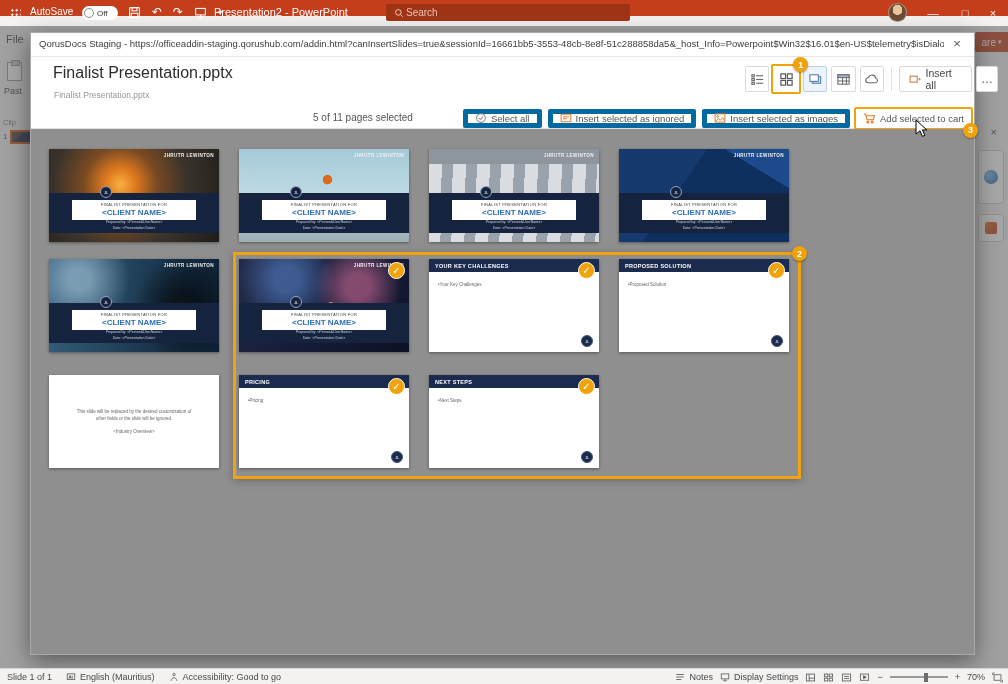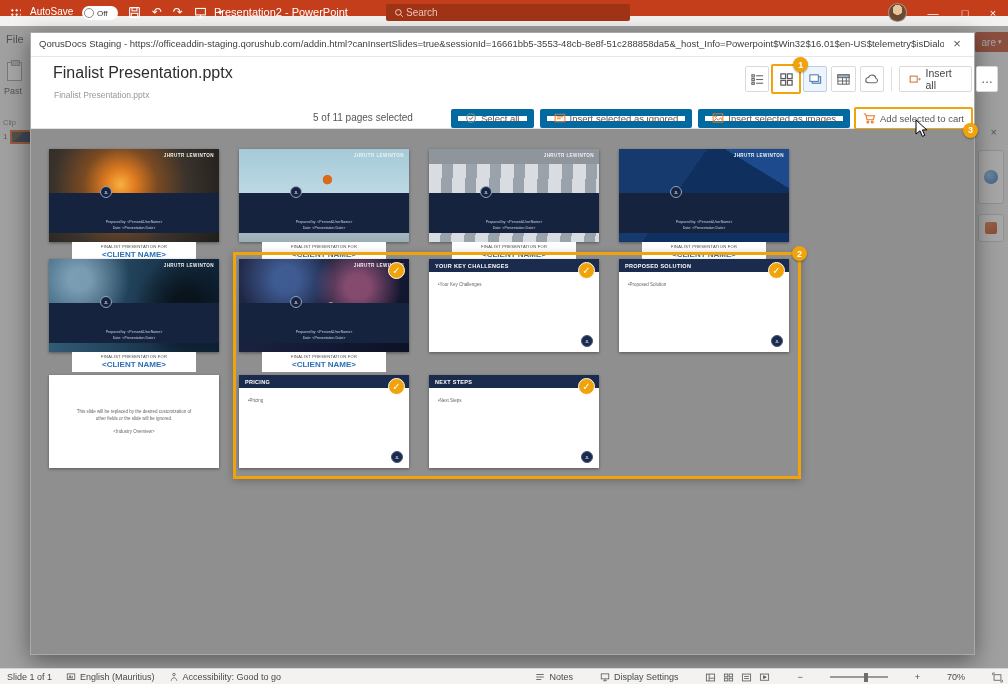--- a/index.html
+++ b/index.html
@@ -66,33 +66,33 @@
     display:flex; align-items:center; justify-content:center; }
   .hl-wrap { position:relative; border:2px solid #F0A30A; margin:-2px; border-radius:2px; }
   .badge { position:absolute; width:15px; height:15px; border-radius:50%; background:#F0A30A; color:#fff; font-size:9px; font-weight:bold;
     display:flex; align-items:center; justify-content:center; box-shadow:0 1px 2px rgba(0,0,0,.35); z-index:60; }
   .badge.tr { top:-9px; right:-9px; }
   .badge.br { bottom:-10px; right:-7px; }
 
   .dlg-toolbar { position:absolute; left:0; top:74px; right:0; height:22px; background:#fff; border-bottom:1px solid #e2e2e2; }
   .sel-status { position:absolute; left:282px; top:5px; font-size:10px; color:#555; }
   .tb-actions { position:absolute; right:3px; top:1px; display:flex; align-items:center; gap:6px; height:20px; }
-  .act-btn { height:19px; border:7px solid #0369a1; background:#fff; border-radius:2px; display:flex; align-items:center; gap:4px;
+  .act-btn { height:19px; border:5px solid #0369a1; background:#fff; border-radius:2px; display:flex; align-items:center; gap:4px;
     padding:0 7px; font-size:9.5px; color:#555; white-space:nowrap; }
 
   .gallery { position:absolute; left:0; top:96px; right:0; bottom:0; background:#8f8f8f; overflow:hidden; }
 
   
   .thumb { position:absolute; width:170px; height:93px; background:#fff; box-shadow:0 1px 3px rgba(0,0,0,.4); }
   .cover { position:absolute; inset:0; }
   .brand { position:absolute; top:4px; right:5px; font-size:4.6px; letter-spacing:.4px; color:#f0f0f0; font-weight:bold; }
   .band { position:absolute; left:0; bottom:9px; width:100%; height:40px; background:#16233E; }
   .logo-dot { position:absolute; top:-7px; left:calc(50% - 34px); width:12px; height:12px; border-radius:50%; background:#16233E;
     border:1px solid #8fa3c4; color:#fff; font-size:4px; display:flex; align-items:center; justify-content:center; }
-  .tbox { position:absolute; top:7px; left:50%; transform:translateX(-50%); width:124px; background:#fff; text-align:center; padding:2px 0 3px;margin-top:42px; }
+  .tbox { position:absolute; top:7px; left:50%; transform:translateX(-50%); width:124px; background:#fff; text-align:center; padding:2px 0 3px; }
   .tbox .t1 { font-size:4px; color:#444; letter-spacing:.3px; }
   .tbox .t2 { font-size:8px; font-weight:bold; color:#2E6FB5; margin-top:1px; }
   .bandsub { position:absolute; bottom:2px; width:100%; text-align:center; font-size:3.6px; color:#c9d3e2; line-height:1.5; }
   .chead { position:absolute; top:0; left:0; right:0; height:13px; background:#1B2B4D; display:flex; align-items:center;
     padding-left:6px; color:#fff; font-size:5.5px; font-weight:bold; letter-spacing:.3px; }
   .cbul { position:absolute; top:23px; left:9px; font-size:4.5px; color:#666; }
   .cdot { position:absolute; right:6px; bottom:5px; width:12px; height:12px; border-radius:50%; background:#1B2B4D;
     border:1px solid #44557a; color:#fff; font-size:4px; display:flex; align-items:center; justify-content:center; }
   .dtext { position:absolute; top:33px; left:22px; right:22px; text-align:center; font-size:4.5px; color:#666; line-height:1.6; }
   .dsub { position:absolute; top:54px; left:0; right:0; text-align:center; font-size:4.5px; color:#666; }
@@ -117,21 +117,21 @@
     linear-gradient(135deg,#232b4a,#151b36 60%, #0c1124 100%); }
 
   .sel-box { position:absolute; left:202px; top:123px; width:568px; height:227px; border:3px solid #F0A30A; z-index:4;
     box-shadow:0 2px 8px rgba(0,0,0,.25); }
   .cursor { position:absolute; left:884px; top:86px; z-index:70; }
 
   
   .statusbar { position:absolute; left:0; bottom:0; width:1008px; height:16px; background:#f3f2f1; border-top:1px solid #d6d5d4;
     color:#494949; font-size:9px; z-index:20; }
   .sb-left { position:absolute; left:7px; top:0; height:16px; display:flex; align-items:center; gap:14px; }
-  .sb-right { position:absolute; right:5px; top:0; height:16px; display:flex; align-items:center; gap:27px; }
+  .sb-right { position:absolute; right:5px; top:0; height:16px; display:flex; align-items:center; gap:7px; }
   .sb-item { display:flex; align-items:center; gap:4px; }
   .slider { width:58px; height:2px; background:#9a9a9a; position:relative; }
   .slider .sknob { position:absolute; left:34px; top:-3.5px; width:4px; height:9px; background:#6d6d6d; }
   .views { display:flex; align-items:center; gap:7px; }
 </style>
 </head>
 <body>
 
 <div class="titlebar">
   <div class="appdots"></div>

